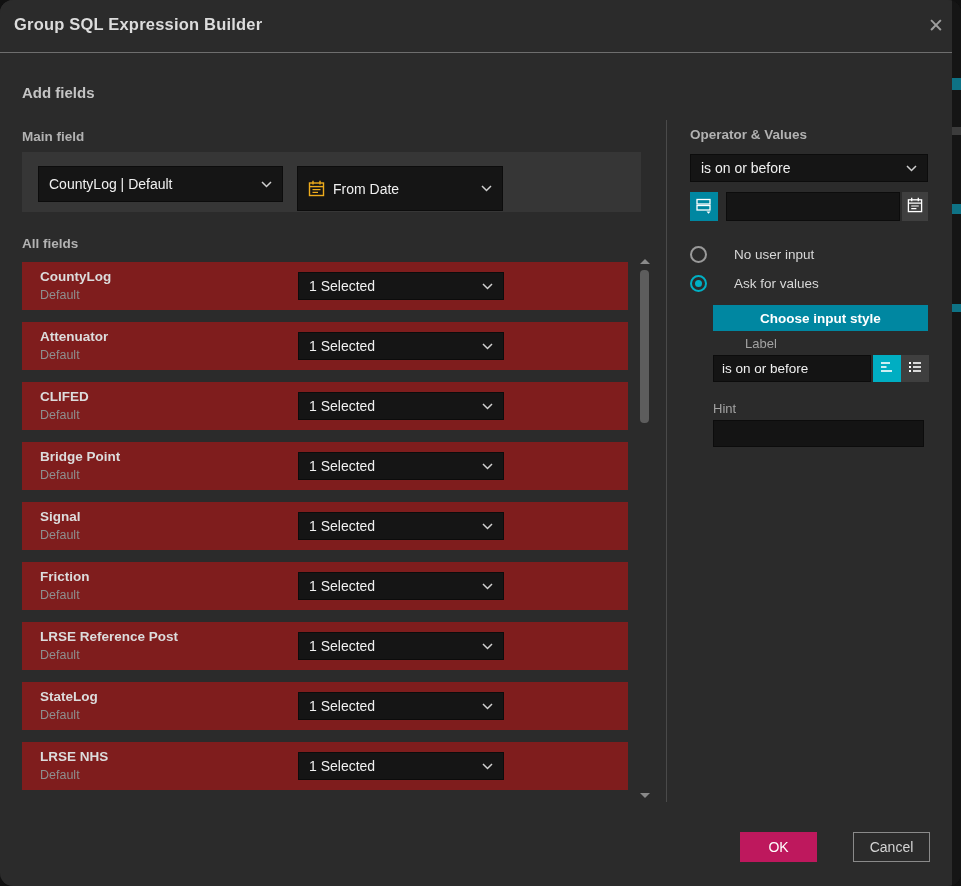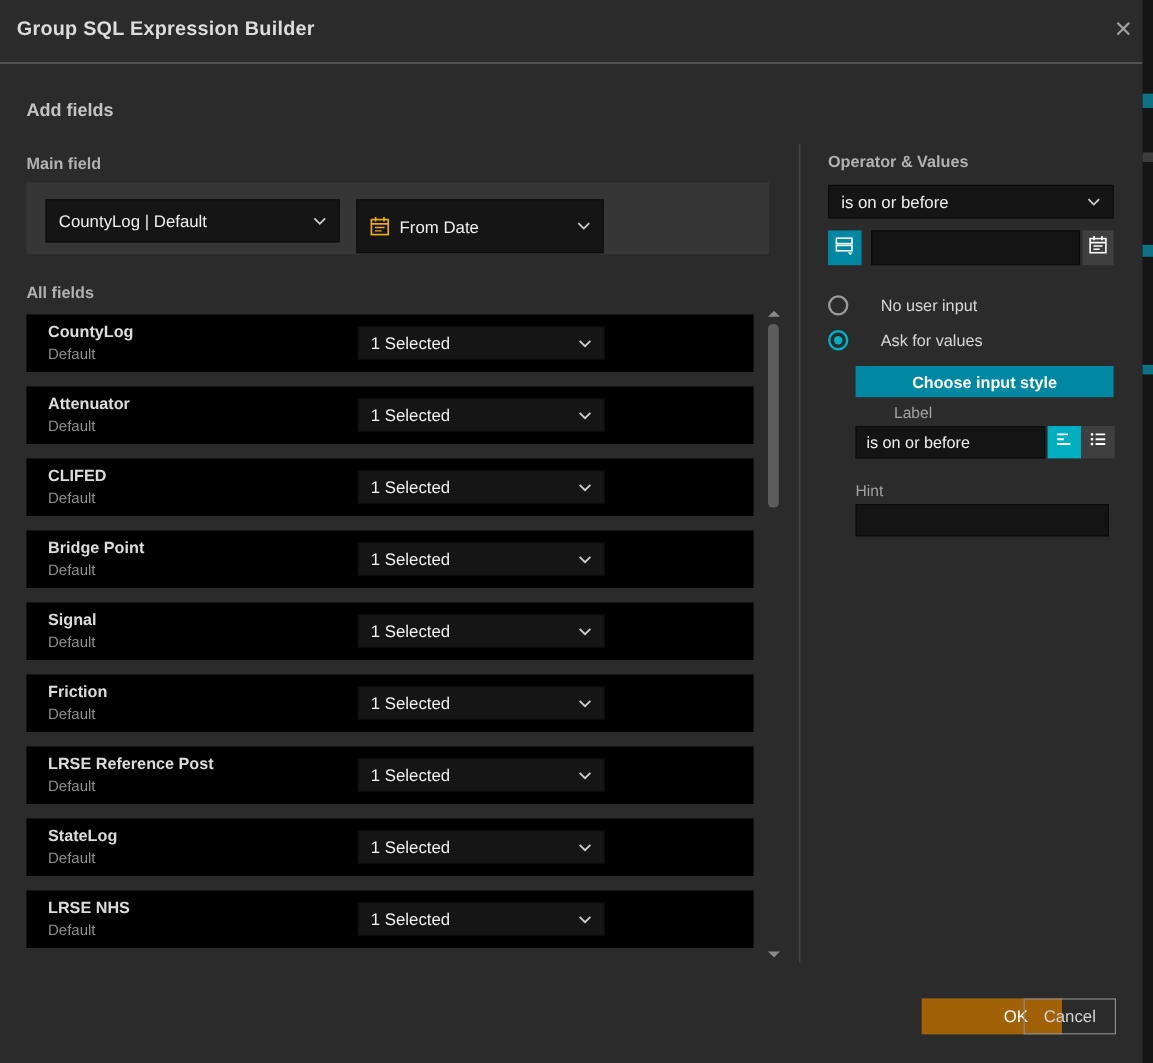--- a/index.html
+++ b/index.html
@@ -1,17 +1,17 @@
 <!DOCTYPE html>
 <html><head>
 <meta charset="utf-8">
 <style>
   html,body{margin:0;padding:0;background:#111;}
   .stage{position:relative;width:961px;height:886px;overflow:hidden;
-         font-family:"Liberation Sans", sans-serif;background:#191919;}
+         font-family:"Liberation Sans", sans-serif;background:#191919;border-radius:13px;}
   .dialog{position:absolute;left:0;top:0;width:952px;height:886px;background:#2b2b2b;}
 
   
   .backdrop-strip{position:absolute;right:0;top:0;width:9px;height:886px;background:#151515;}
   .sliver{position:absolute;right:0;width:9px;}
   .sliver.teal{background:#0e7285;}
   .sliver.gray{background:#3c3c3c;}
 
   
   .titlebar{position:absolute;left:0;top:0;width:952px;height:52px;background:#2b2b2b;}
@@ -26,21 +26,21 @@
   
   .main-panel{position:absolute;left:22px;top:152px;width:619px;height:60px;background:#363636;}
   .select{box-sizing:border-box;display:flex;align-items:center;background:#151515;border:1px solid #0c0c0c;
           color:#f0f0f0;font-size:14px;padding:0 10px;cursor:pointer;}
   .select .grow{flex:1;white-space:nowrap;overflow:hidden;}
   .sel-main1{position:absolute;left:16px;top:14px;width:245px;height:36px;}
   .sel-main2{position:absolute;left:275px;top:14px;width:206px;height:45px;}
   .chev{flex:none;margin-left:8px;display:flex;}
 
   
-  .field-row{position:absolute;left:22px;width:606px;height:48px;background:#000000;}
+  .field-row{position:absolute;left:22px;width:606px;height:48px;background:#7f1d1d;}
   .row-name{position:absolute;left:18px;top:7px;font-size:13.5px;font-weight:600;color:#dcdcdc;}
   .row-sub{position:absolute;left:18px;top:26px;font-size:12.5px;color:#8f8f8f;}
   .row-select{position:absolute;left:276px;top:10px;width:206px;height:28px;}
 
   
   .scroll-thumb{position:absolute;left:640px;top:270px;width:9px;height:153px;background:#5d5d5d;border-radius:4px;cursor:pointer;}
   .scroll-arrow{position:absolute;left:640px;width:0;height:0;border-left:5px solid transparent;border-right:5px solid transparent;cursor:pointer;}
   .scroll-up{top:259px;border-bottom:5px solid #8a8a8a;}
   .scroll-down{top:793px;border-top:5px solid #8a8a8a;}
 
@@ -67,23 +67,23 @@
   .label-input{position:absolute;left:713px;top:355px;width:158px;height:27px;box-sizing:border-box;
                background:#141414;border:1px solid #0c0c0c;color:#f0f0f0;font-size:13.5px;padding:0 8px;
                font-family:"Liberation Sans", sans-serif;}
   .btn-align{left:873px;top:355px;width:28px;height:27px;background:#00aec2;}
   .btn-list{left:901px;top:355px;width:28px;height:27px;background:#3f3f3f;}
   .hint-input{position:absolute;left:713px;top:420px;width:211px;height:27px;box-sizing:border-box;
               background:#141414;border:1px solid #0c0c0c;color:#f0f0f0;font-size:13.5px;padding:0 8px;
               font-family:"Liberation Sans", sans-serif;}
 
   
-  .btn-ok{position:absolute;left:768px;top:832px;width:77px;height:30px;background:#a16207;color:#fff;border:none;
+  .btn-ok{position:absolute;left:740px;top:832px;width:77px;height:30px;background:#be185d;color:#fff;border:none;
           font-size:14px;display:flex;align-items:center;justify-content:center;cursor:pointer;
-          font-family:"Liberation Sans", sans-serif;padding-left:40px;}
+          font-family:"Liberation Sans", sans-serif;}
   .btn-cancel{position:absolute;left:853px;top:832px;width:77px;height:30px;background:transparent;color:#d4d4d4;
           border:1px solid #8a8a8a;box-sizing:border-box;font-size:14px;display:flex;align-items:center;justify-content:center;cursor:pointer;
           font-family:"Liberation Sans", sans-serif;}
 </style>
 </head>
 <body>
 
 <div class="stage">
 
   <div class="backdrop-strip">

